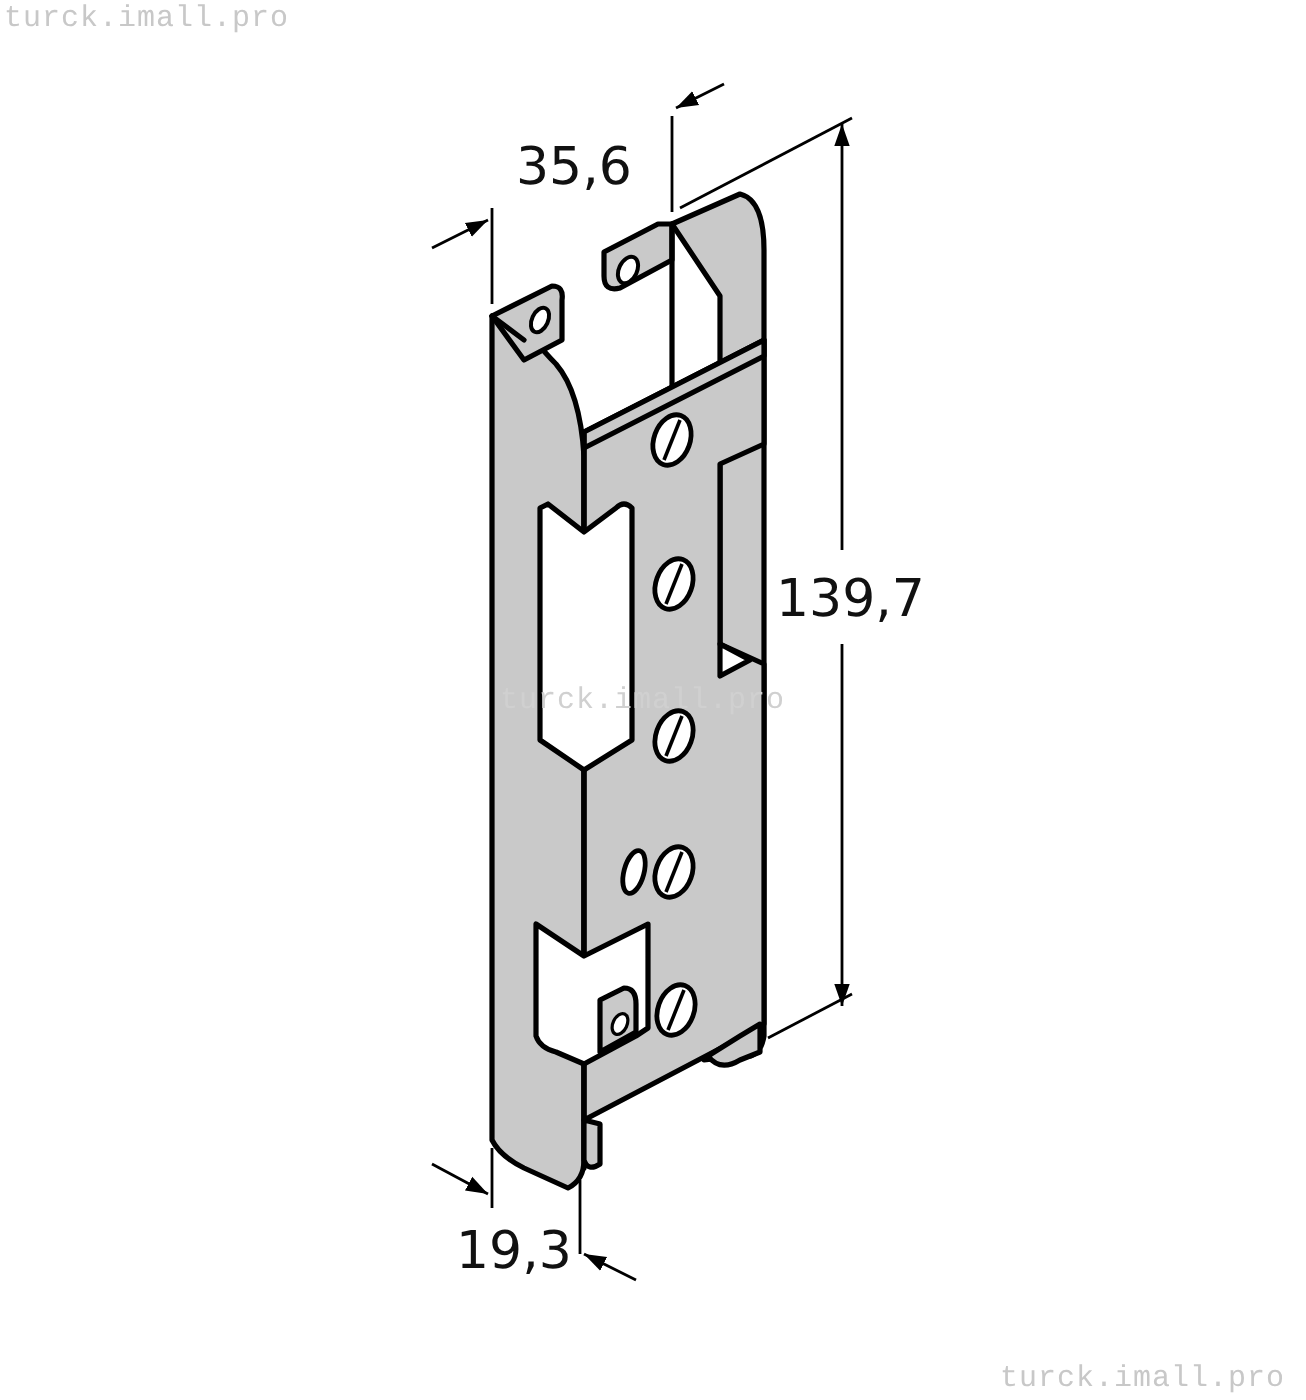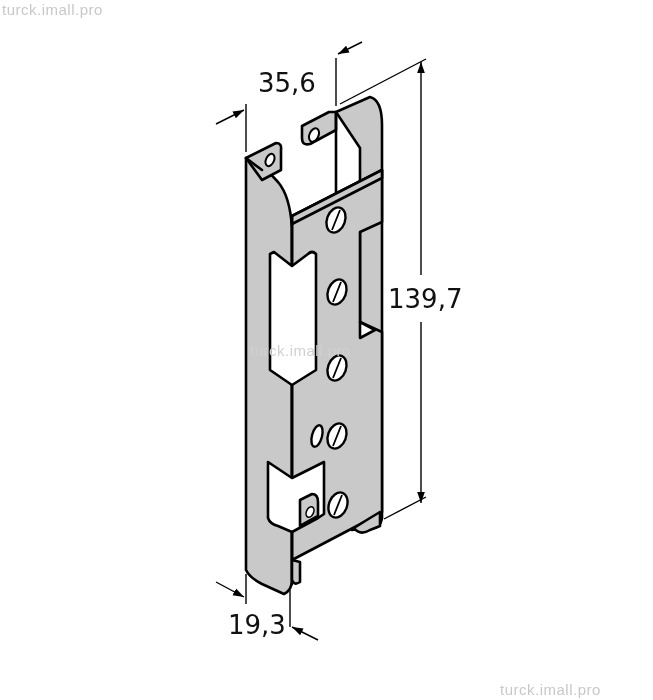--- a/index.html
+++ b/index.html
@@ -1,19 +1,19 @@
 <!DOCTYPE html>
 <html><head>
   <meta charset="utf-8">
   <style>
     html, body { margin: 0; padding: 0; background: #ffffff; }
     body { width: 653px; height: 700px; position: relative; overflow: hidden; }
     .watermark {
       position: absolute;
-      font-family: Liberation Sans, sans-serif;
+      font-family: Liberation Mono, monospace;
       font-size: 15px;
       color: #c8c8c8;
       letter-spacing: 0.5px;
       white-space: nowrap;
     }
     .wm-top { left: 2px; top: 1px; }
     .wm-mid { left: 250px; top: 342px; color: #d0d0d0; }
     .wm-bottom { left: 500px; top: 681px; }
     svg.drawing { position: absolute; left: 0; top: 0; }
     .dim-label {

